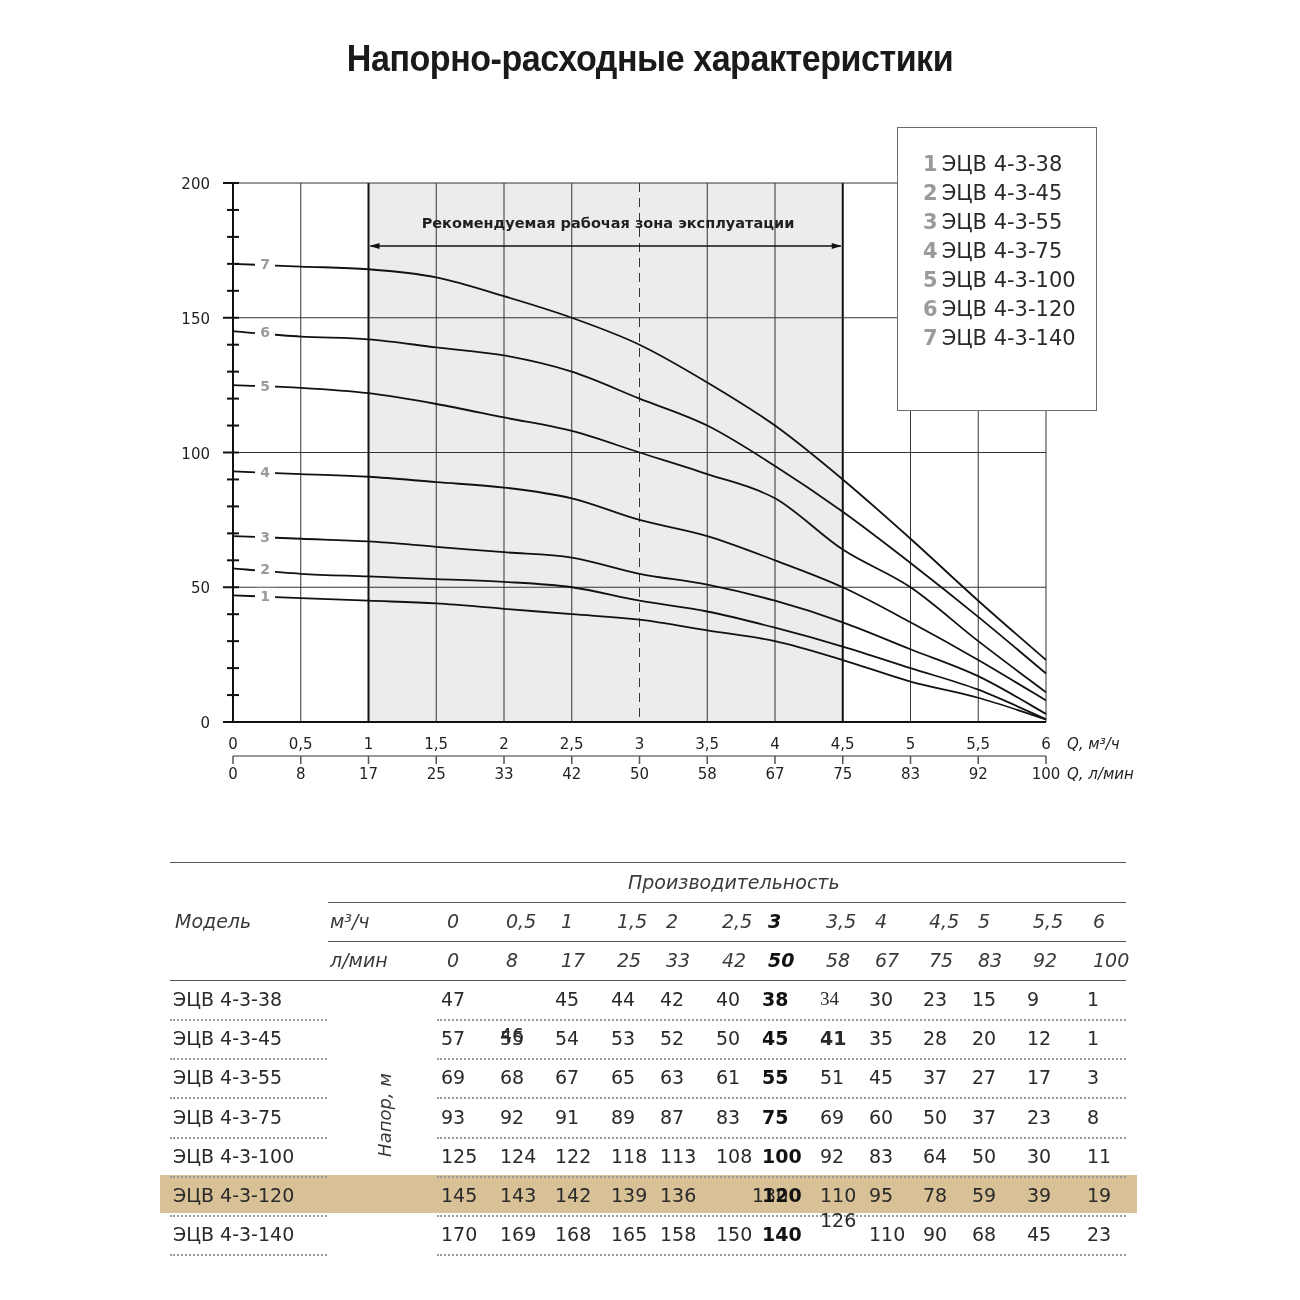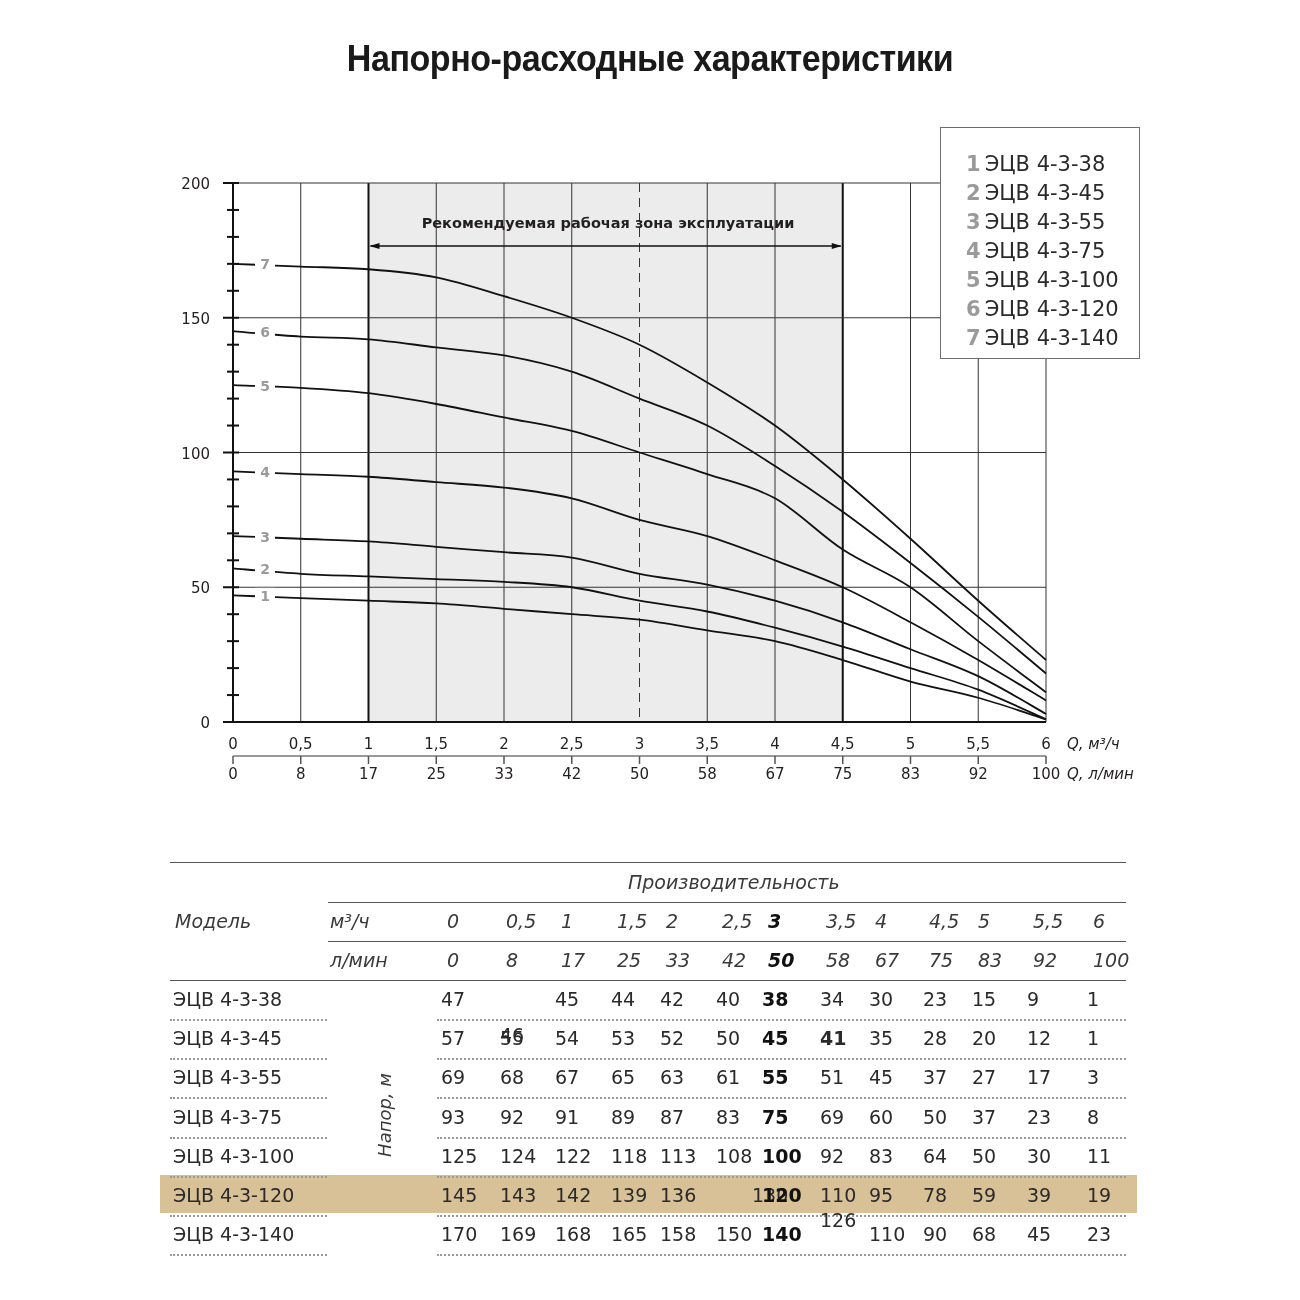--- a/index.html
+++ b/index.html
@@ -3,21 +3,21 @@
   <meta charset="utf-8">
   <style>
     html, body { margin: 0; padding: 0; background: #ffffff; }
     body { width: 1300px; height: 1300px; position: relative; overflow: hidden;
            font-family: "DejaVu Sans", "Liberation Sans", sans-serif; color: #231f20; }
     .title { position: absolute; left: 0; top: 38px; width: 1300px; text-align: center;
              font-family: "Liberation Sans", sans-serif; font-weight: bold; font-size: 37px;
              letter-spacing: -0.5px; color: #1a1a1a; transform: scaleX(0.92); }
     svg.chart { position: absolute; left: 0; top: 0; }
     .chart text { font-family: "DejaVu Sans", sans-serif; fill: #231f20; }
-    .legend { position: absolute; left: 940px; top: 127px; width: 200px; height: 232px;
+    .legend { position: absolute; left: 897px; top: 127px; width: 200px; height: 284px;
               border: 1.5px solid #6d6d6d; background: #fff; box-sizing: border-box;
               padding: 22px 0 0 25px; }
     .legend-item { font-size: 21px; line-height: 29px; color: #2a2a2a; white-space: nowrap;
                    font-family: "DejaVu Sans", sans-serif; }
     .legend-num { color: #9a9a9a; font-weight: bold; margin-right: 4px; }
     .hl-row { position: absolute; left: 160px; top: 1176px; width: 977px; height: 38px; background: #d8c197; }
     .tbl-text { position: absolute; font-size: 19px; color: #2a2a2a; white-space: nowrap; }
     .it { font-style: italic; color: #3a3a3a; }
     .b { font-weight: bold; color: #111; }
     .hline { position: absolute; height: 0; border-top: 1.5px solid #555; }
@@ -203,21 +203,21 @@
     <div class="tbl-text it" style="left: 1093px; top: 949px;">100</div>
     <div class="vtext">Напор, м</div>
     <div class="tbl-text" style="left: 173px; top: 988px;">ЭЦВ 4-3-38</div>
     <div class="tbl-text" style="left: 441px; top: 988px;">47</div>
     <div class="tbl-text" style="left: 500px; top: 988px; margin-top: 36px;">46</div>
     <div class="tbl-text" style="left: 555px; top: 988px;">45</div>
     <div class="tbl-text" style="left: 611px; top: 988px;">44</div>
     <div class="tbl-text" style="left: 660px; top: 988px;">42</div>
     <div class="tbl-text" style="left: 716px; top: 988px;">40</div>
     <div class="tbl-text b" style="left: 762px; top: 988px;">38</div>
-    <div class="tbl-text" style="left: 820px; top: 988px;">34</div>
+    <div class="tbl-text" style="left: 820px; top: 988px; font-family: Liberation Serif, serif;">34</div>
     <div class="tbl-text" style="left: 869px; top: 988px;">30</div>
     <div class="tbl-text" style="left: 923px; top: 988px;">23</div>
     <div class="tbl-text" style="left: 972px; top: 988px;">15</div>
     <div class="tbl-text" style="left: 1027px; top: 988px;">9</div>
     <div class="tbl-text" style="left: 1087px; top: 988px;">1</div>
     <div class="dline" style="left: 170px; width: 157px; top: 1019px;"></div>
     <div class="dline" style="left: 437px; width: 689px; top: 1019px;"></div>
     <div class="tbl-text" style="left: 173px; top: 1027.2px;">ЭЦВ 4-3-45</div>
     <div class="tbl-text" style="left: 441px; top: 1027.2px;">57</div>
     <div class="tbl-text" style="left: 500px; top: 1027.2px;">55</div>

